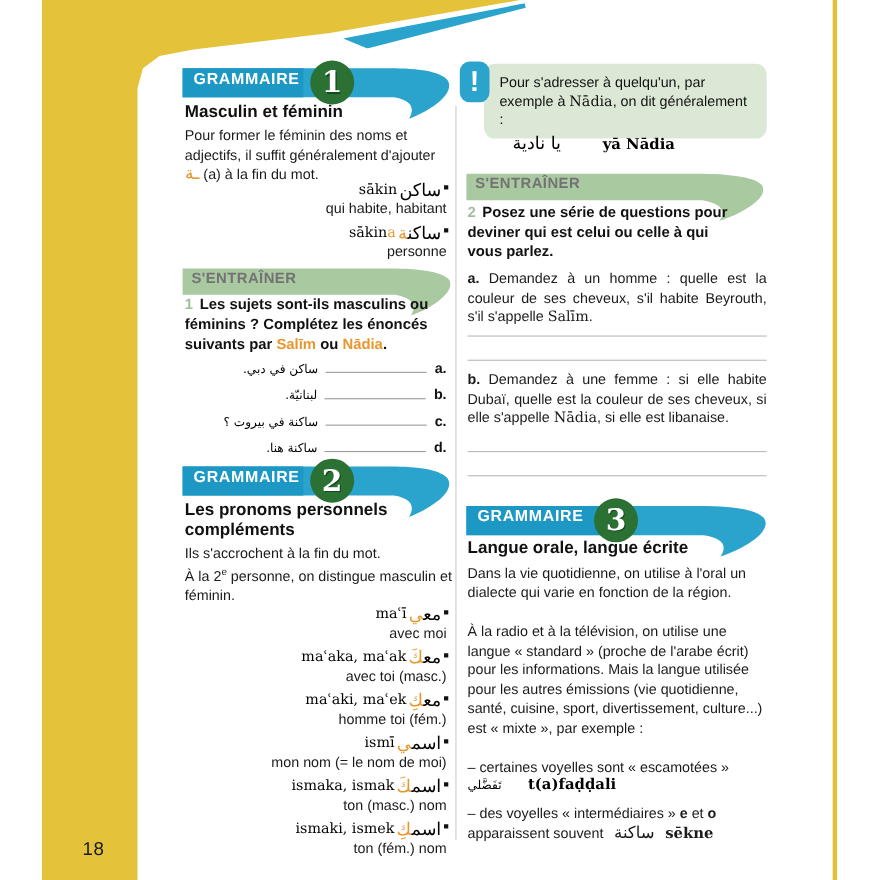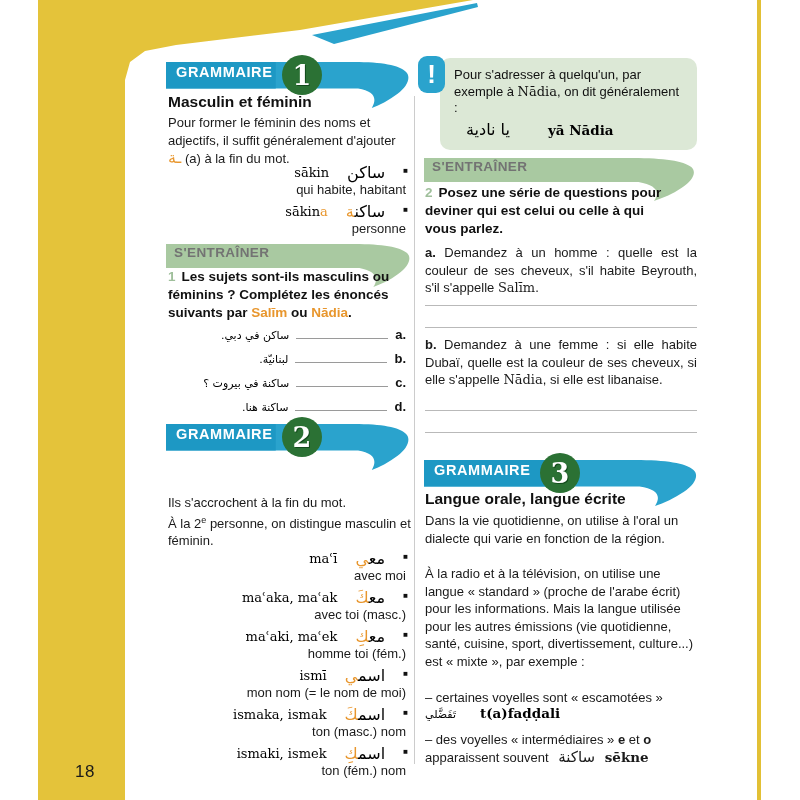--- a/index.html
+++ b/index.html
@@ -34,37 +34,37 @@
   .para{position:absolute;font-size:13px;line-height:17.5px;color:#1a1a1a;}
   .just{text-align:justify;}
   .orange{color:#e8962d;}
   .translit{font-family:"DejaVu Serif",serif;font-size:13px;}
   .translit-b{font-family:"DejaVu Serif",serif;font-weight:bold;font-size:13.5px;}
   .arab{font-family:"DejaVu Sans",sans-serif;font-size:11px;direction:rtl;unicode-bidi:isolate;}
   .bullet{font-size:8px;position:relative;top:-2px;color:#111;}
 
   
   .exrows{position:absolute;display:flex;flex-direction:column;}
-  .exrow{display:flex;justify-content:flex-end;align-items:flex-start;gap:18px;line-height:18px;}
+  .exrow{display:flex;justify-content:flex-end;align-items:flex-start;gap:2px;line-height:18px;}
   .exrow .arab{font-size:16px;}
   .extrans{text-align:right;font-size:13px;color:#1a1a1a;line-height:16px;padding-right:2px;}
   .exentry{margin-bottom:5px;}
 
   
   .ex-head{position:absolute;font-weight:bold;font-size:13.5px;line-height:18px;color:#111;}
   .ex-num{color:#9fbf9b;margin-right:6px;}
 
   
   .items{position:absolute;display:flex;flex-direction:column;gap:4px;}
   .item-row{direction:rtl;display:flex;justify-content:flex-start;align-items:baseline;gap:7px;line-height:19px;}
   .item-letter{direction:rtl;unicode-bidi:plaintext;font-weight:bold;font-size:13px;color:#111;}
   .blank-line{display:inline-block;width:92px;border-bottom:1px solid #9a9a9a;height:11px;}
 
   
-  .callout{position:absolute;left:440px;top:58px;width:257px;height:92px;background:#dce8d6;
+  .callout{position:absolute;left:440px;top:58px;width:257px;height:68px;background:#dce8d6;
     border-radius:10px;}
   .callout-text{position:absolute;left:14px;top:9px;width:232px;font-size:13px;line-height:16.5px;color:#111;}
   .callout-ex{position:absolute;left:26px;top:62px;display:flex;align-items:baseline;gap:38px;}
   .excl-icon{position:absolute;left:418px;top:56px;width:27px;height:37px;background:#2aa3cd;
     border-radius:9px;color:#fff;font-weight:bold;font-size:26px;display:flex;align-items:center;
     justify-content:center;font-family:"Liberation Sans",sans-serif;}
 
   
   .rline{position:absolute;width:272px;height:1px;background:#b9b9b9;}
 
@@ -153,20 +153,24 @@
 
   <div class="banner" style="left:166px;top:422px;width:245px;height:50px;">
     <svg width="245" height="50" viewBox="0 0 250 50" preserveAspectRatio="none">
       <path d="M0 2 H192 C220 2 238 5 245 12 C250 17 247 26 236 34 C228 40 218 45 210 48 C216 38 212 31 196 28.5 L0 28.5 Z" fill="#2aa3cd"></path>
       <rect x="0" y="2" width="112" height="26.5" fill="#1d98c4"></rect>
     </svg>
     <span class="glabel">GRAMMAIRE</span>
     <span class="scircle">2</span>
   </div>
 
+  <div class="sec-title" style="left:168px;top:455px;">
+    <div>Les pronoms personnels</div>
+    <div>compléments</div>
+  </div>
 
   <div class="para" style="left:168px;top:494px;width:248px;">
     <div>Ils s'accrochent à la fin du mot.</div>
     <div><span>À la 2</span><sup style="font-size:9px;">e</sup><span> personne, on distingue masculin et féminin.</span></div>
   </div>
 
   <div class="exrows" style="left:170px;top:550px;width:238px;">
     <div class="exentry">
       <div class="exrow">
         <span class="translit">maʿī</span>

